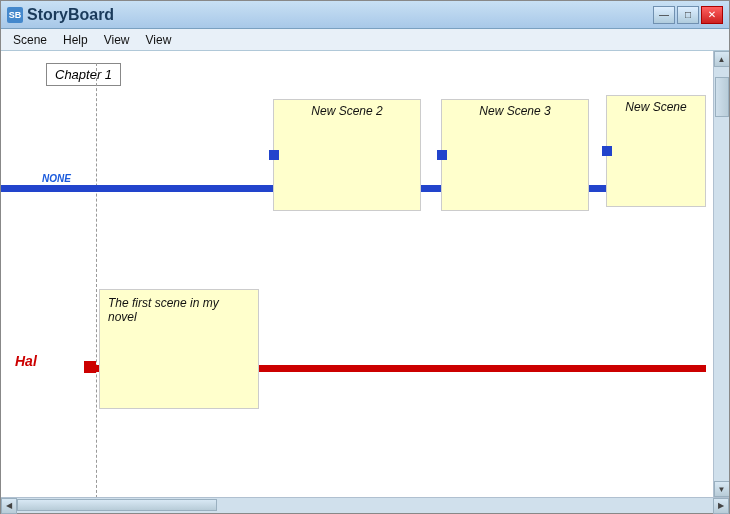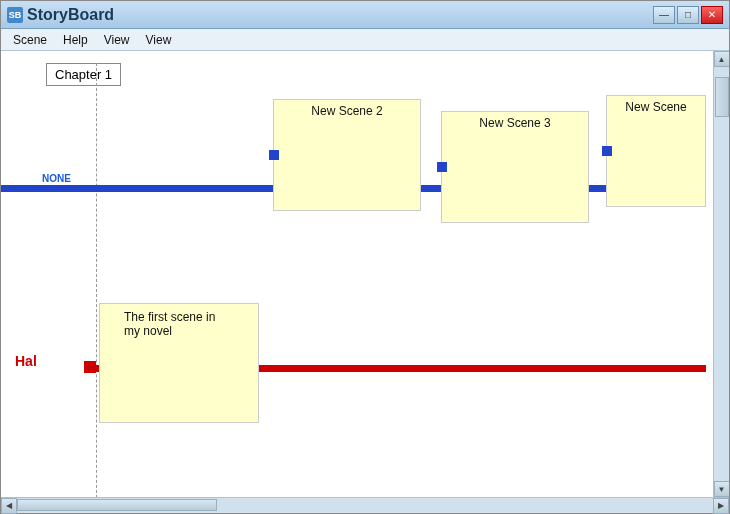--- a/index.html
+++ b/index.html
@@ -98,20 +98,21 @@
       flex: 1;
       display: flex;
       overflow: hidden;
     }
 
     .canvas-area {
       flex: 1;
       background: white;
       position: relative;
       overflow: hidden;
+      font-style: italic;
     }
 
     .right-scrollbar {
       width: 16px;
       background: #d0e0ec;
       border-left: 1px solid #b0c0d0;
       display: flex;
       flex-direction: column;
       align-items: center;
     }
@@ -282,27 +283,27 @@
       width: 12px;
       height: 12px;
       background: #cc0000;
       top: 0px;
       left: 83px;
     }
 
     
     .hal-scene-card {
       position: absolute;
-      top: 252px;
+      top: 238px;
       left: 98px;
       background: #ffffcc;
       border: 1px solid #ccc;
       width: 160px;
       height: 120px;
-      padding: 6px 24px;
+      padding: 6px 8px;
     }
 
     .hal-scene-text {
       font-size: 12px;
       color: #111;
     }
 
     
     .blue-dot-left {
       position: absolute;
@@ -349,21 +350,21 @@
       <div class="track-none">
         <span class="track-none-label">NONE</span>
         <div class="track-none-line"></div>
       </div>
 
       <div class="scene-card" style="top: 48px; left: 272px;">
         <div class="scene-card-title">New Scene 2</div>
         <div class="blue-dot-left"></div>
       </div>
 
-      <div class="scene-card" style="top: 48px; left: 440px; margin-top: 12px;">
+      <div class="scene-card" style="top: 48px; left: 440px;">
         <div class="scene-card-title">New Scene 3</div>
         <div class="blue-dot-left"></div>
       </div>
 
       <div class="scene-card" style="top: 44px; left: 605px; width: 100px;">
         <div class="scene-card-title">New Scene</div>
         <div class="blue-dot-left"></div>
       </div>
 
       <div class="track-hal">

